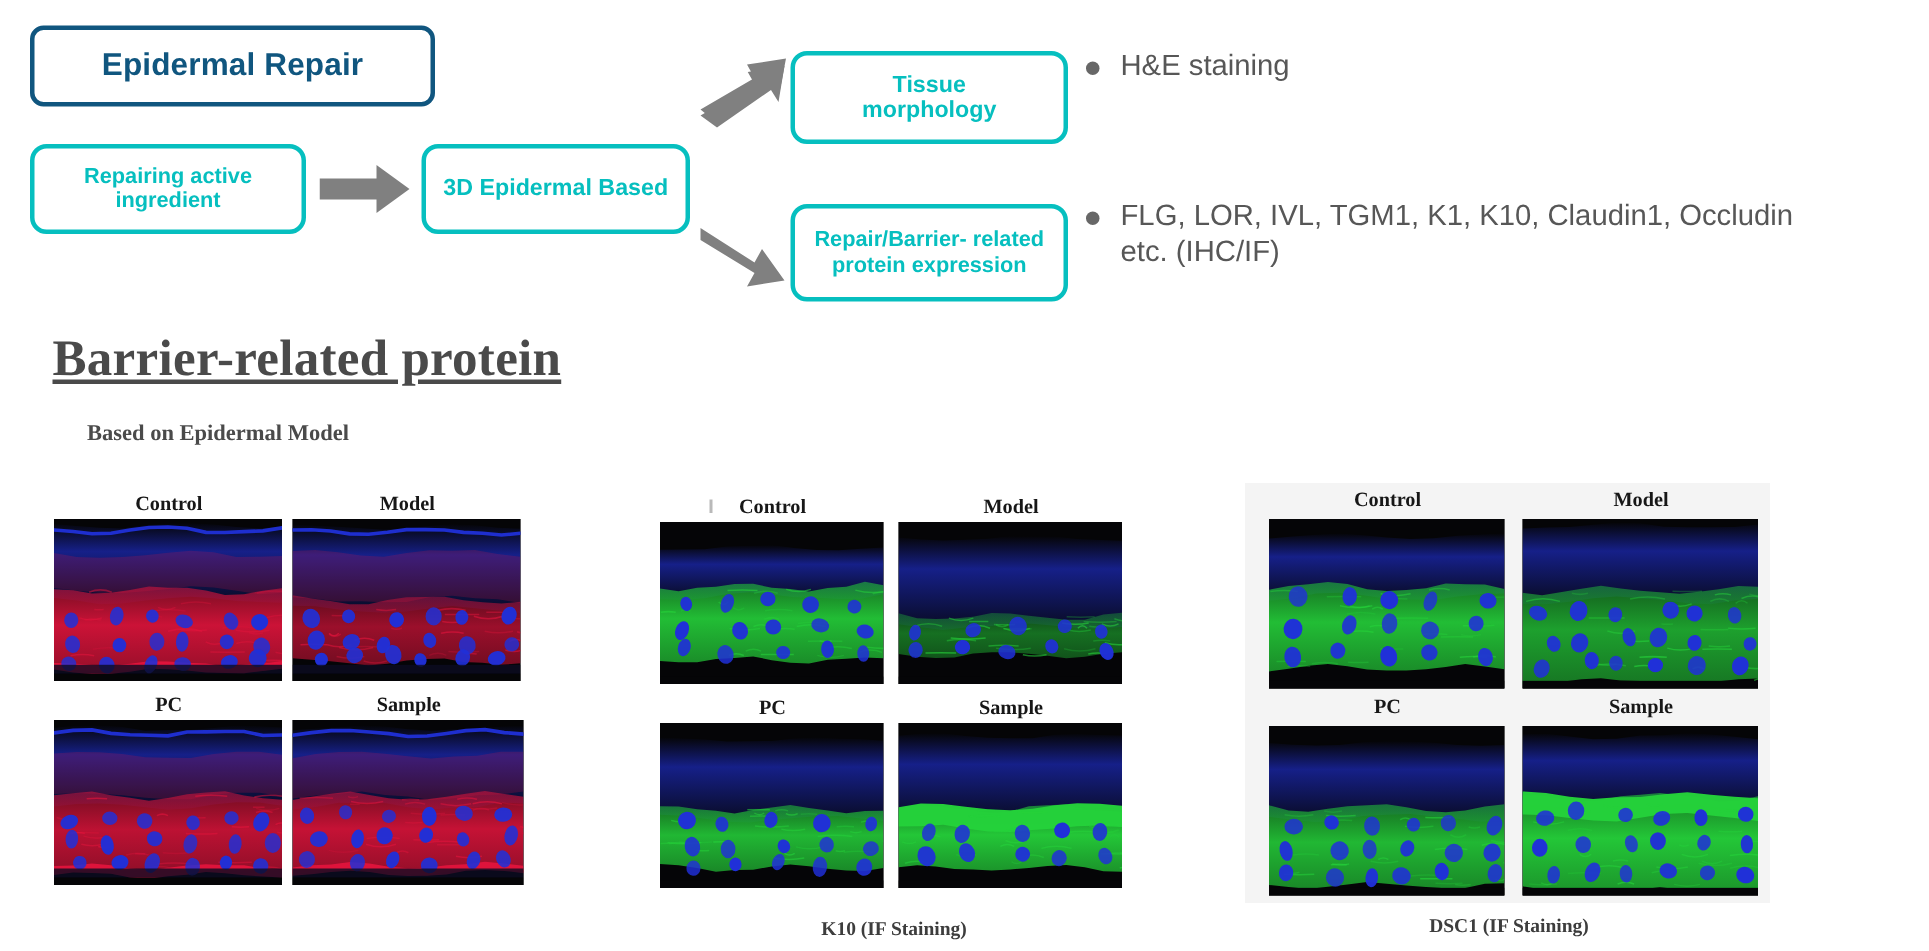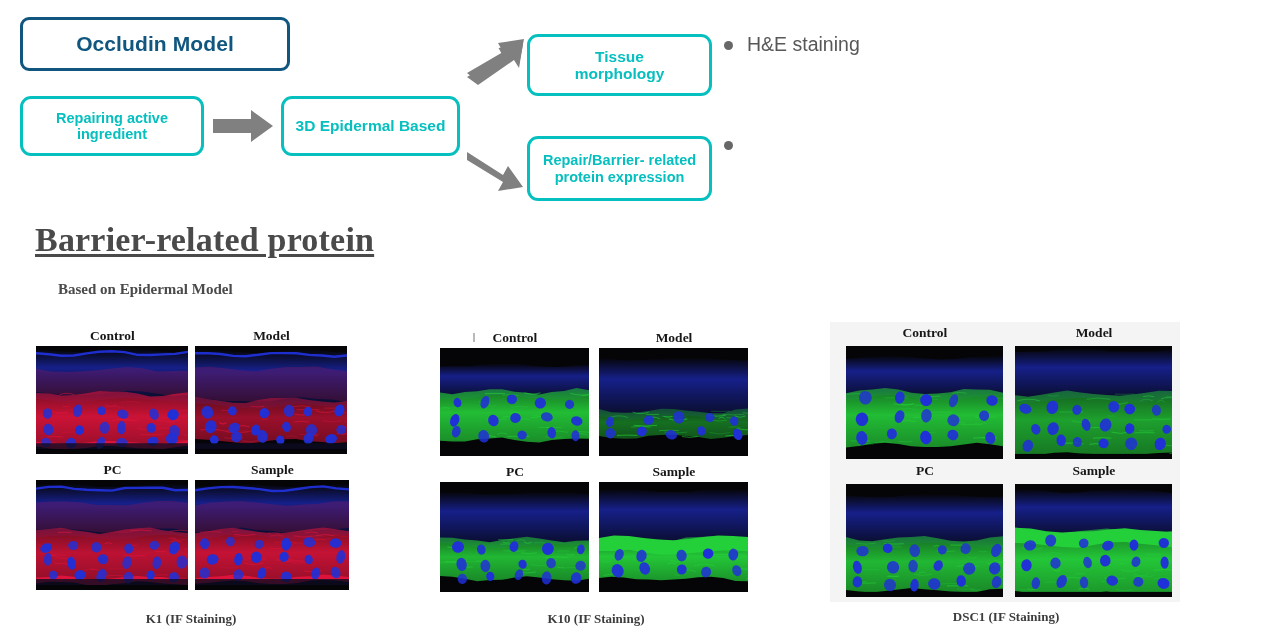--- a/index.html
+++ b/index.html
@@ -74,21 +74,21 @@
     color:#3d3d3d;white-space:nowrap;
   }
   .tick-artifact{
     position:absolute;width:2px;height:9px;background:#b9b9b9;
   }
 </style>
 </head>
 <body>
 
 <div class="fbox navy" id="box-epidermal-model">
-  <span>Occludin Model</span>
+  <span>Epidermal Repair</span>
 </div>
 
 <div class="fbox teal" id="box-repairing-ingredient">
   <span>Repairing active
 ingredient</span>
 </div>
 
 <div class="fbox teal" id="box-3d-model">
   <span>3D Epidermal
 Based</span>
@@ -118,20 +118,22 @@
   <path d="M1 10 L37 33 L42 24 L57 45 L32 49 L37 40 L1 18 Z" fill="#808080"></path>
 </svg>
 
 <div class="bullet-row" id="bullet-he">
   <span class="bullet-dot"></span>
   <span class="bullet-text">H&amp;E staining</span>
 </div>
 
 <div class="bullet-row" id="bullet-proteins">
   <span class="bullet-dot"></span>
+  <span class="bullet-text">FLG, LOR, IVL, TGM1, K1, K10, Claudin1, Occludin
+etc. (IHC/IF)</span>
 </div>
 
 <div id="section-heading">Barrier-related protein</div>
 <div id="subsection-heading">Based on Epidermal Model</div>
 
 <div class="panel-group" id="group-k1" style="left:36px;top:328px;width:310px;height:296px;">
   <div class="tile" style="left:0;top:0;width:153px;height:128px;">
     <div class="tile-label" style="top:0;">Control</div>
     <div class="tile-img" id="img-k1-control" style="left:0;top:18px;width:152px;height:108px;">
         <svg xmlns="http://www.w3.org/2000/svg" width="152" height="108" viewBox="0 0 152 108">
@@ -407,21 +409,20 @@
           <ellipse cx="43.3" cy="95.1" rx="5.0" ry="5.8" transform="rotate(14.1 43.3 95.1)" fill="#2030d8" fill-opacity="0.84"></ellipse>
           <ellipse cx="66.8" cy="93.2" rx="4.2" ry="5.8" transform="rotate(23.5 66.8 93.2)" fill="#2030d8" fill-opacity="0.96"></ellipse>
           <ellipse cx="91.2" cy="96.9" rx="5.6" ry="5.3" transform="rotate(5.9 91.2 96.9)" fill="#2030d8" fill-opacity="0.92"></ellipse>
           <ellipse cx="120.7" cy="93.5" rx="4.4" ry="6.0" transform="rotate(17.5 120.7 93.5)" fill="#2030d8" fill-opacity="0.91"></ellipse>
           <ellipse cx="140.6" cy="92.6" rx="4.7" ry="5.9" transform="rotate(-22.7 140.6 92.6)" fill="#2030d8" fill-opacity="0.87"></ellipse>
           <rect x="0" y="105.0" width="154" height="6.6" fill="#050507"></rect>
           <rect x="0" y="99.0" width="154" height="6.0" fill="#0b0b22" fill-opacity="0.8"></rect>
         </svg>
       </div>
   </div>
-  <div class="group-caption" style="top:283px;">K1 (IF Staining)</div>
 </div>
 
 <div class="panel-group" id="group-k10" style="left:440px;top:330px;width:312px;height:294px;">
   <div class="tick-artifact" style="left:33px;top:3px;"></div>
   <div class="tile" style="left:0;top:0;width:150px;height:128px;">
     <div class="tile-label" style="top:0;">Control</div>
     <div class="tile-img" id="img-k10-control" style="left:0;top:18px;width:149px;height:108px;">
         <svg xmlns="http://www.w3.org/2000/svg" width="149" height="108" viewBox="0 0 149 108">
           <defs>
             <linearGradient id="g_k10control_blue" x1="0" y1="0" x2="0" y2="1">

